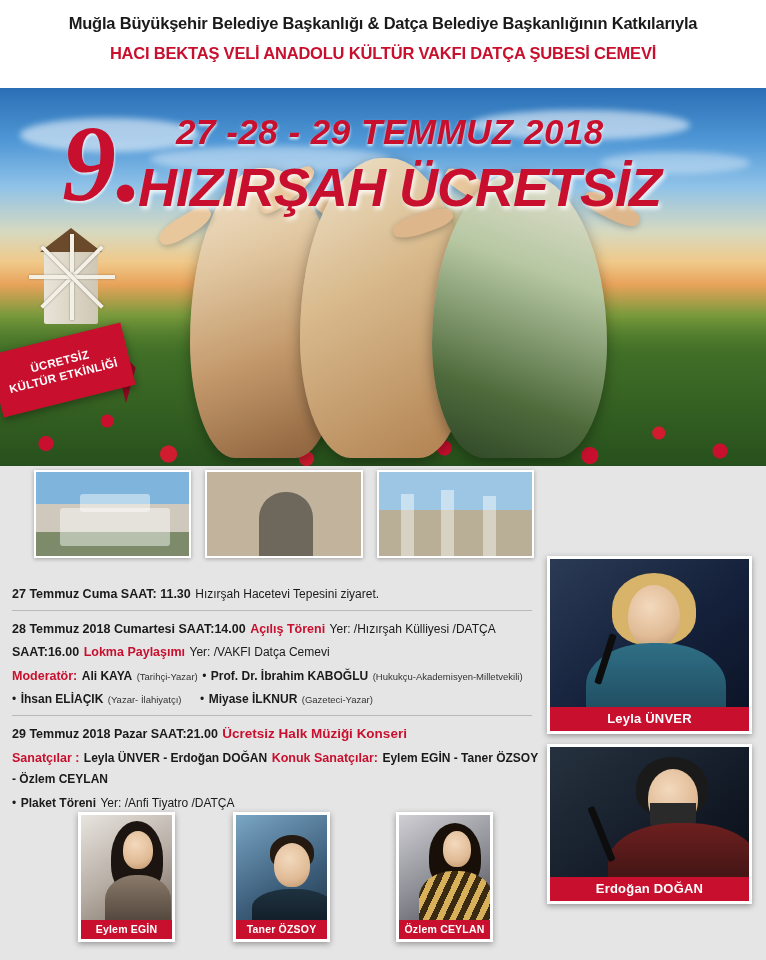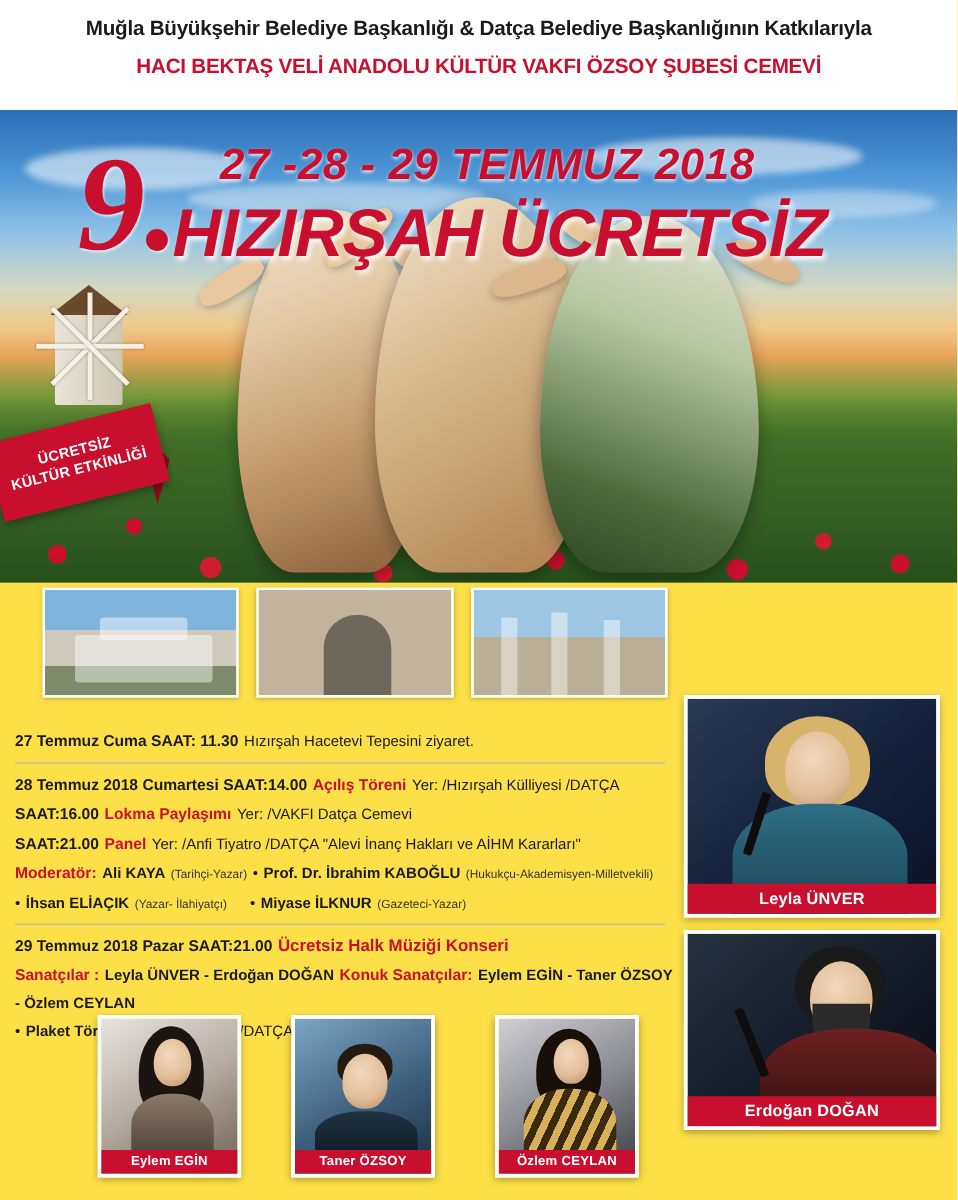--- a/index.html
+++ b/index.html
@@ -7,21 +7,21 @@
     width: 766px;
     height: 960px;
     overflow: hidden;
     background: #ffffff;
     font-family: "Liberation Sans", sans-serif;
   }
   .poster {
     position: relative;
     width: 766px;
     height: 960px;
-    background: #fde047;
+    background: #e5e5e5;
     overflow: hidden;
     text-decoration: underline;
   }
 
   
   .header-block {
     position: absolute;
     top: 0; left: 0;
     width: 766px;
     height: 90px;
@@ -266,21 +266,21 @@
     width: 205px;
     border: 3px solid #ffffff;
     box-shadow: 0 2px 6px rgba(0,0,0,.35);
     overflow: hidden;
   }
   .ar1 { left: 547px; top: 556px; height: 178px; background: linear-gradient(140deg, #2b3a55 0%, #14203a 55%, #0b1324 100%); }
   .ar2 { left: 547px; top: 744px; height: 160px; background: linear-gradient(140deg, #26313f 0%, #121a26 60%, #080d15 100%); }
 
   .artist-bottom {
     position: absolute;
-    width: 115px; height: 130px;
+    width: 97px; height: 130px;
     border: 3px solid #ffffff;
     box-shadow: 0 2px 6px rgba(0,0,0,.35);
     overflow: hidden;
   }
   .ab1 { left: 78px;  top: 812px; background: linear-gradient(150deg, #e8e4df 0%, #b9b0a7 45%, #6f6155 100%); }
   .ab2 { left: 233px; top: 812px; background: linear-gradient(150deg, #7aa6c4 0%, #3d5f7c 55%, #1d2f3f 100%); }
   .ab3 { left: 396px; top: 812px; background: linear-gradient(150deg, #cfcfd4 0%, #8b8b93 50%, #3c3c45 100%); }
 
   .face {
     position: absolute;
@@ -317,21 +317,21 @@
     border-radius: 2px;
   }
 </style>
 </head>
 <body>
 
 <div class="poster">
 
   <div class="header-block">
     <div class="org-line">Muğla Büyükşehir Belediye Başkanlığı &amp; Datça Belediye Başkanlığının Katkılarıyla</div>
-    <div class="cemevi-line">HACI BEKTAŞ VELİ ANADOLU KÜLTÜR VAKFI ÖZSOY ŞUBESİ CEMEVİ</div>
+    <div class="cemevi-line">HACI BEKTAŞ VELİ ANADOLU KÜLTÜR VAKFI DATÇA ŞUBESİ CEMEVİ</div>
   </div>
 
   <div class="hero">
     <div class="sun"></div>
     <div class="cloud c1"></div>
     <div class="cloud c2"></div>
     <div class="cloud c3"></div>
     <div class="cloud c4"></div>
 
     <div class="field"></div>
@@ -394,25 +394,20 @@
 
     <div class="line">
       <span class="d-day">28 Temmuz 2018 Cumartesi SAAT:14.00</span>
       <span class="d-red">Açılış Töreni</span>
       <span class="d-norm">Yer: /Hızırşah Külliyesi /DATÇA</span>
     </div>
     <div class="line">
       <span class="d-day">SAAT:16.00</span>
       <span class="d-red">Lokma Paylaşımı</span>
       <span class="d-norm">Yer: /VAKFI Datça Cemevi</span>
-    </div>
-    <div class="line">
-      <span class="d-day">SAAT:21.00</span>
-      <span class="d-red">Panel</span>
-      <span class="d-norm">Yer: /Anfi Tiyatro /DATÇA "Alevi İnanç Hakları ve AİHM Kararları"</span>
     </div>
     <div class="line">
       <span class="d-red">Moderatör:</span>
       <span class="d-bold-blk">Ali KAYA</span>
       <span class="d-small">(Tarihçi-Yazar)</span>
       <span class="bullet">•</span>
       <span class="d-bold-blk">Prof. Dr. İbrahim KABOĞLU</span>
       <span class="d-small">(Hukukçu-Akademisyen-Milletvekili)</span>
     </div>
     <div class="line">

